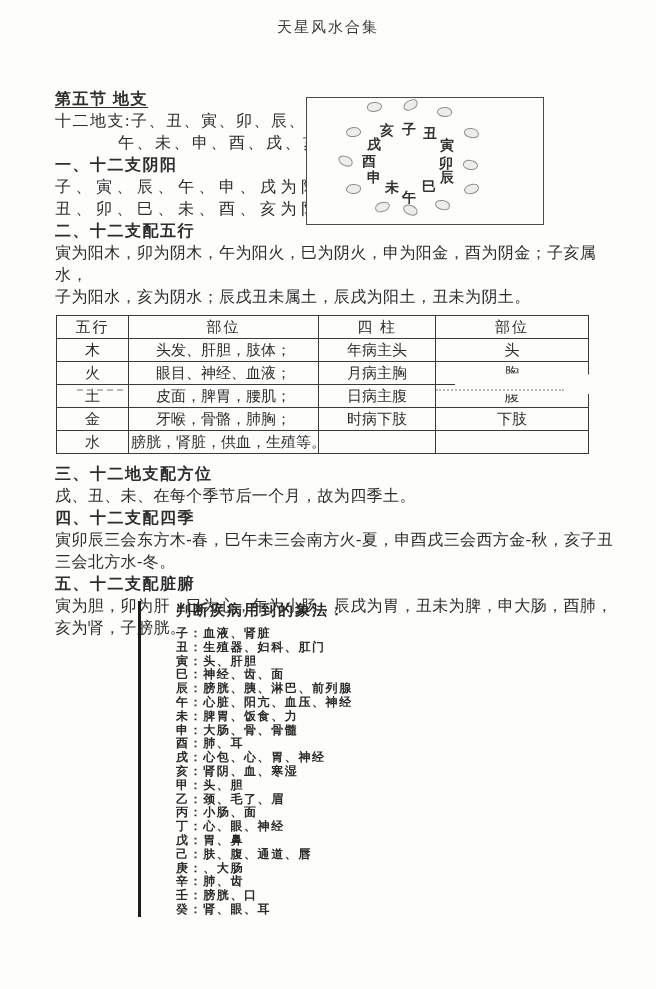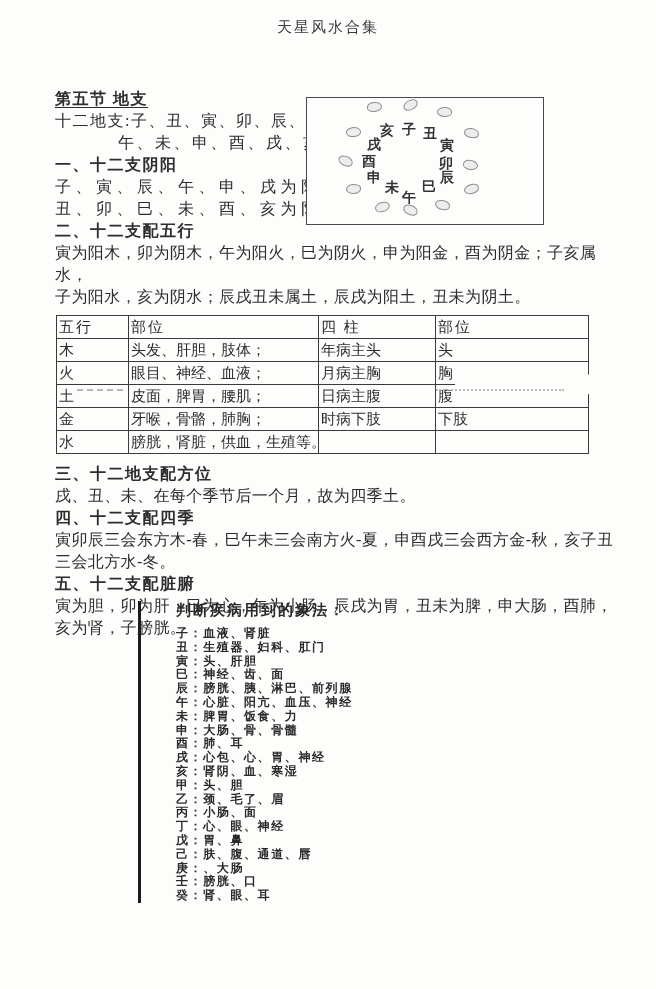--- a/index.html
+++ b/index.html
@@ -30,21 +30,21 @@
     position:absolute; font-size:14px; font-weight:600; color:#333;
     transform:translate(-50%,-50%); line-height:1;
   }
   .sketch {
     position:absolute; width:15px; height:10px;
     border:1.3px solid #8d8d8d; background:rgba(120,120,120,.12);
   }
   
   .wx-table {
     margin:7px 0 9px 1px; border-collapse:collapse; table-layout:fixed;
-    width:532px; font-size:15px; text-align:left;
+    width:532px; font-size:15px; text-align:center;
   }
   .wx-table td, .wx-table th {
     border:1.6px solid #3a3a3a; font-weight:normal;
     height:21px; padding:0 2px; overflow:hidden; white-space:nowrap;
   }
   .wx-table thead th { height:23px; letter-spacing:2px; }
   
   .whiteout {
     position:absolute; left:455px; top:373px; width:185px; height:22px;
     background:#fdfdfc; border-radius:45% 55% 50% 50%;
@@ -189,18 +189,19 @@
         <div class="m-item">酉：肺、耳</div>
         <div class="m-item">戌：心包、心、胃、神经</div>
         <div class="m-item">亥：肾阴、血、寒湿</div>
         <div class="m-item">甲：头、胆</div>
         <div class="m-item">乙：颈、毛了、眉</div>
         <div class="m-item">丙：小肠、面</div>
         <div class="m-item">丁：心、眼、神经</div>
         <div class="m-item">戊：胃、鼻</div>
         <div class="m-item">己：肤、腹、通道、唇</div>
         <div class="m-item">庚：、大肠</div>
+        <div class="m-item">辛：肺、齿</div>
         <div class="m-item">壬：膀胱、口</div>
         <div class="m-item">癸：肾、眼、耳</div>
       </div>
   </div>
 
 </div>
 
 </body></html>

